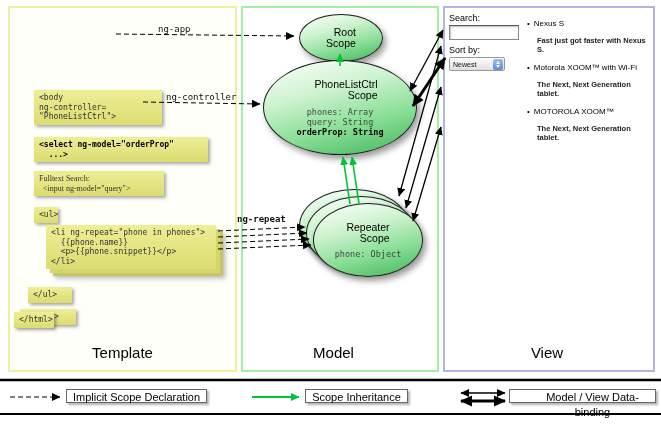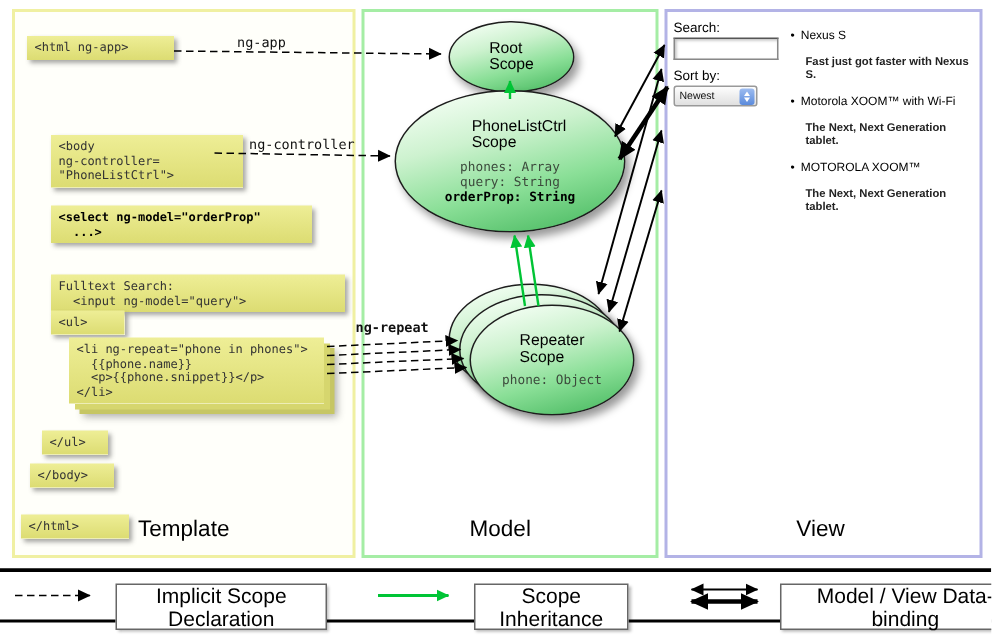--- a/index.html
+++ b/index.html
@@ -22,37 +22,37 @@
     background:linear-gradient(180deg,#eeee96,#dcdc72);
     color:#333;
     font:8px/9.5px "DejaVu Sans Mono", monospace;
     padding:3px 5px; white-space:pre;
     box-shadow:2px 2px 3px rgba(60,60,60,.45);
   }
   .code-bold { font-weight:bold; color:#000; }
   .cb1 { left:18px; top:24px;  width:98px; }
   .cb2 { left:34px; top:90px;  width:128px; }
   .cb3 { left:34px; top:137px; width:174px; }
-  .cb4 { left:34px; top:183px; width:196px; }
-  .cb5 { left:34px; top:207px; width:49px; }
+  .cb4 { left:34px; top:171px; width:130px;font-family:Liberation Serif, serif; }
+  .cb5 { left:34px; top:207px; width:24px; }
   .cb6 { left:46px; top:225px; width:170px;
          box-shadow:4px 4px 0 #d6d66e, 7px 7px 0 #c6c664, 9px 9px 5px rgba(60,60,60,.4); }
   .cb7 { left:28px; top:287px; width:44px; }
   .cb8 { left:20px; top:309px; width:56px; }
-  .cb9 { left:14px; top:343px; width:72px; }
+  .cb9 { left:14px; top:312px; width:40px; }
 
   
   .scope {
     position:absolute; border-radius:50%;
     border:1.5px solid #1d1d1d;
     background:linear-gradient(165deg,#f6fff6 5%,#cdf2cf 35%,#8adf97 65%,#4cbb63 95%);
     box-shadow:3px 4px 6px rgba(0,0,0,.4);
     display:flex; flex-direction:column; align-items:center; justify-content:center;
   }
-  .scope-title { font-size:10.5px; line-height:11.5px; text-align:left; white-space:pre; color:#000; }
+  .scope-title { font-size:10.5px; line-height:11.5px; text-align:right; white-space:pre; color:#000; }
   .prop { font:8.5px/10px "DejaVu Sans Mono", monospace; color:#3c4a3c; }
   .prop-bold { font-weight:bold; color:#000; }
   .root-scope      { left:299px; top:14px;  width:84px;  height:48px; }
   .phonelist-scope { left:263px; top:60px;  width:154px; height:95px; }
   .phonelist-scope .scope-title { margin-bottom:5px;margin-left:12px; }
   .rep-back2 { left:299px; top:189px; width:110px; height:74px; }
   .rep-back1 { left:306px; top:196px; width:110px; height:74px; }
   .rep-front { left:313px; top:203px; width:110px; height:74px; }
   .rep-front .scope-title { margin-bottom:4px; }
 
@@ -87,37 +87,36 @@
   .arrows { position:absolute; left:0; top:0; pointer-events:none; }
   .dash { stroke:#000; stroke-width:1; stroke-dasharray:5 3; fill:none; }
   .green { stroke:#00c435; stroke-width:1.6; fill:none; }
   .green-thick { stroke-width:2; }
   .bind { stroke:#000; stroke-width:1.3; fill:none; }
   .bind-thick { stroke-width:3; }
   .rule { stroke:#000; stroke-width:2.5; }
   .rule-thin { stroke-width:2; }
 
   
-  .legend-box { position:absolute; top:389px; height:31px; background:#fff;
+  .legend-box { position:absolute; top:389px; height:14px; background:#fff;
                 border:1px solid #666; box-shadow:1.5px 1.5px 2px rgba(0,0,0,.3);
-                font-size:14px; line-height:15px; text-align:center; color:#000;margin-left:11px; }
+                font-size:11px; line-height:15px; text-align:center; color:#000; }
   .lb1 { left:66px;  width:141px; }
   .lb2 { left:305px; width:103px; }
   .lb3 { left:509px; width:147px;padding-left:20px; }
 </style>
 </head>
 <body>
 
 <div class="stage">
 
   <div class="panel panel-template"></div>
   <div class="panel panel-model"></div>
   <div class="panel panel-view"></div>
 
-  <pre class="code cb1">&lt;html ng-app&gt;</pre>
   <pre class="code cb2">&lt;body
 ng-controller=
 "PhoneListCtrl"&gt;</pre>
   <pre class="code code-bold cb3">&lt;select ng-model="orderProp"
   ...&gt;</pre>
   <pre class="code cb4">Fulltext Search:
   &lt;input ng-model="query"&gt;</pre>
   <pre class="code cb5">&lt;ul&gt;</pre>
   <pre class="code cb6">&lt;li ng-repeat="phone in phones"&gt;
   {{phone.name}}

